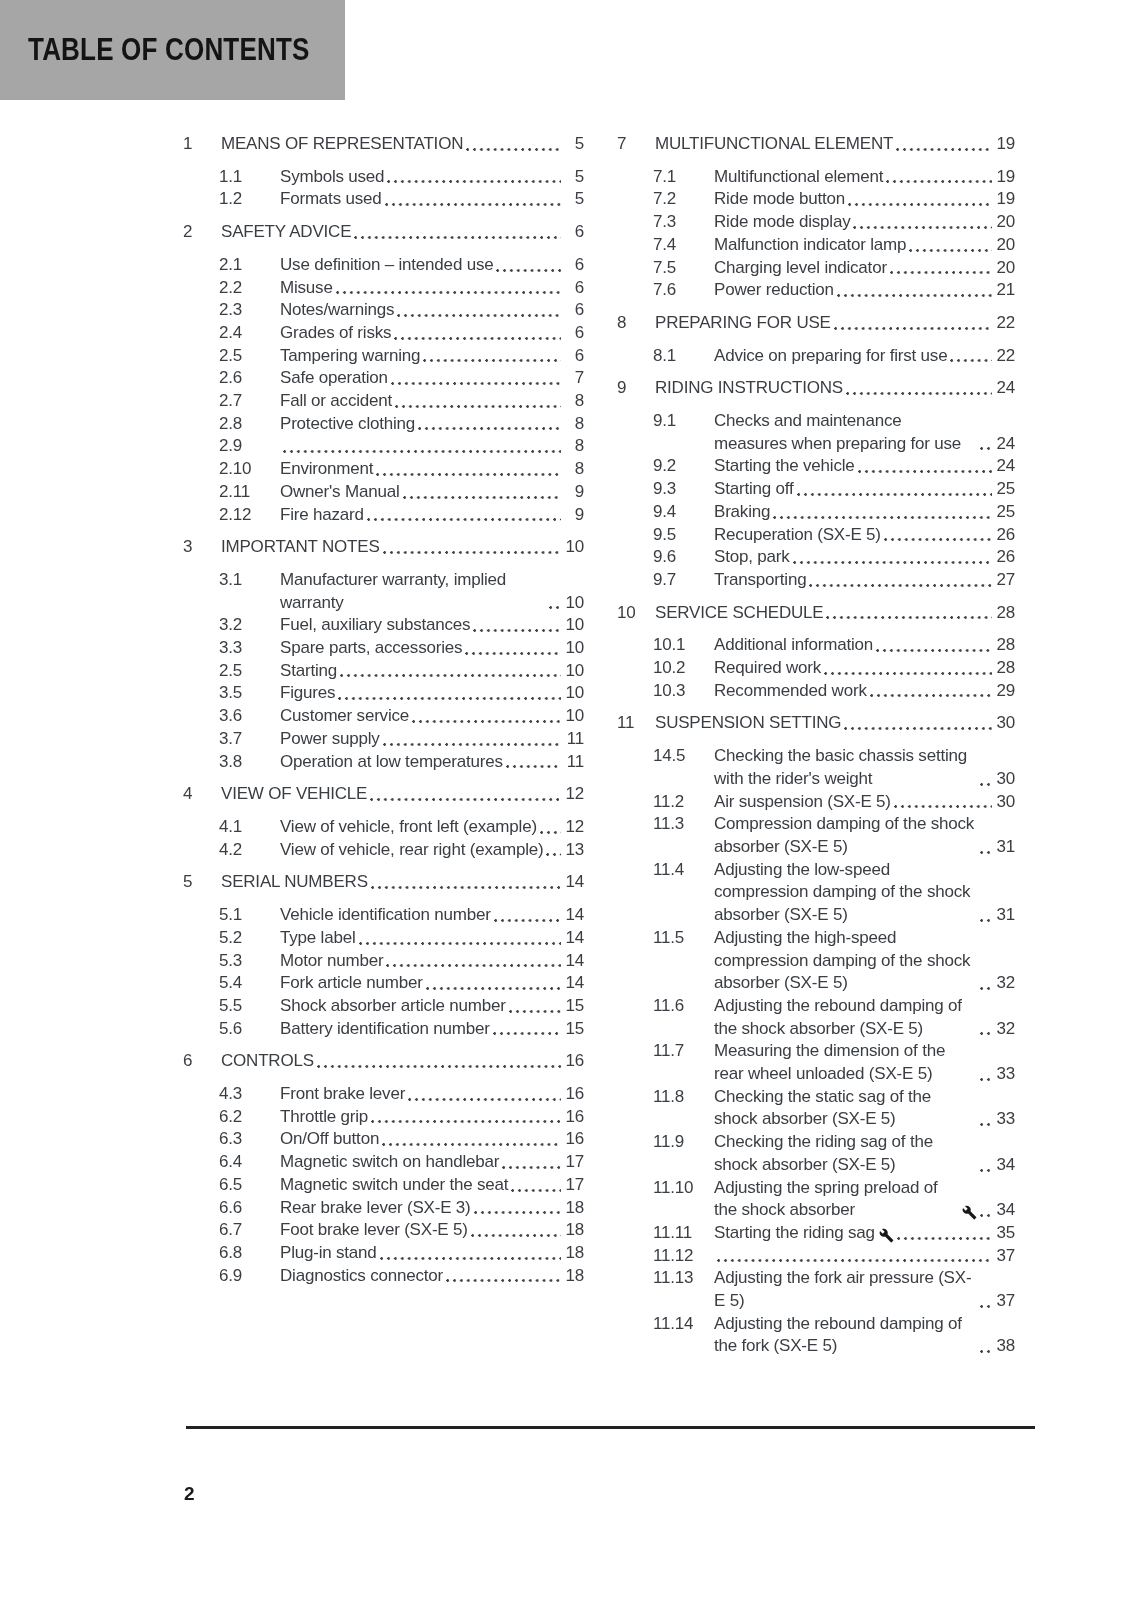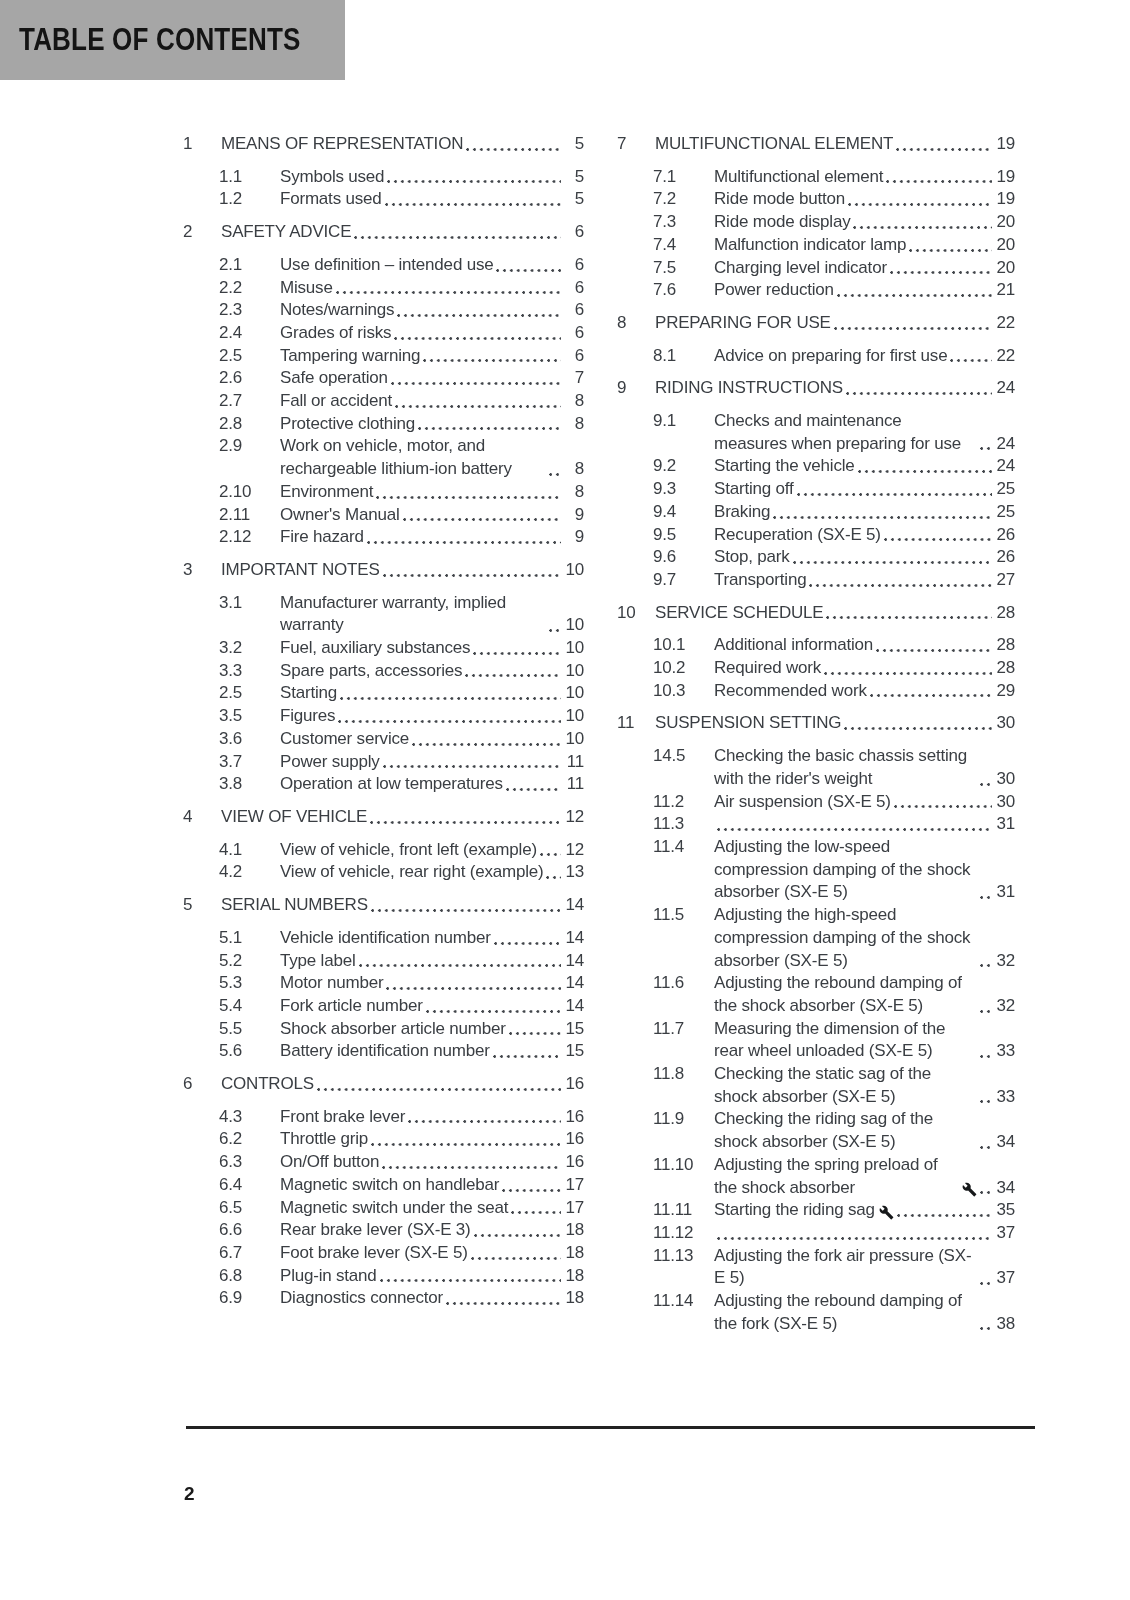--- a/index.html
+++ b/index.html
@@ -7,23 +7,23 @@
     position:relative;
     width:1130px; height:1600px;
     background:#ffffff;
     font-family:"Liberation Sans", sans-serif;
     color:#3a3e43;
     overflow:hidden;
   }
   
   .header-box {
     position:absolute; left:0; top:0;
-    width:345px; height:80px;
+    width:345px; height:100px;
     background:#a6a6a6;
-    display:flex; align-items:center;justify-content:center;
+    display:flex; align-items:center;
   }
   .header-title {
     font-size:31px; font-weight:bold; color:#141414;
     margin-left:28px; white-space:nowrap;
     transform:scaleX(0.84); transform-origin:0 50%;
     letter-spacing:0.2px;
   }
   
   .toc-col { position:absolute; top:133px; }
   #col-0 { left:183px; width:401px; }
@@ -165,21 +165,20 @@
         <span class="num">2.8</span>
         <div class="rest">
           <span class="title">Protective clothing</span>
           <span class="dots"></span>
           <span class="page-num">8</span>
         </div>
       </div>
       <div class="row entry-row">
         <span class="num">2.9</span>
         <div class="rest">
-          <span class="title">Work on vehicle, motor, and rechargeable lithium-ion battery</span>
           <span class="dots"></span>
           <span class="page-num">8</span>
         </div>
       </div>
       <div class="row entry-row">
         <span class="num">2.10</span>
         <div class="rest">
           <span class="title">Environment</span>
           <span class="dots"></span>
           <span class="page-num">8</span>
@@ -623,20 +622,21 @@
         <span class="num">11.2</span>
         <div class="rest">
           <span class="title">Air suspension (SX-E 5)</span>
           <span class="dots"></span>
           <span class="page-num">30</span>
         </div>
       </div>
       <div class="row entry-row">
         <span class="num">11.3</span>
         <div class="rest">
+          <span class="title">Compression damping of the shock absorber (SX-E 5)</span>
           <span class="dots"></span>
           <span class="page-num">31</span>
         </div>
       </div>
       <div class="row entry-row">
         <span class="num">11.4</span>
         <div class="rest">
           <span class="title">Adjusting the low-speed compression damping of the shock absorber (SX-E 5)</span>
           <span class="dots"></span>
           <span class="page-num">31</span>

